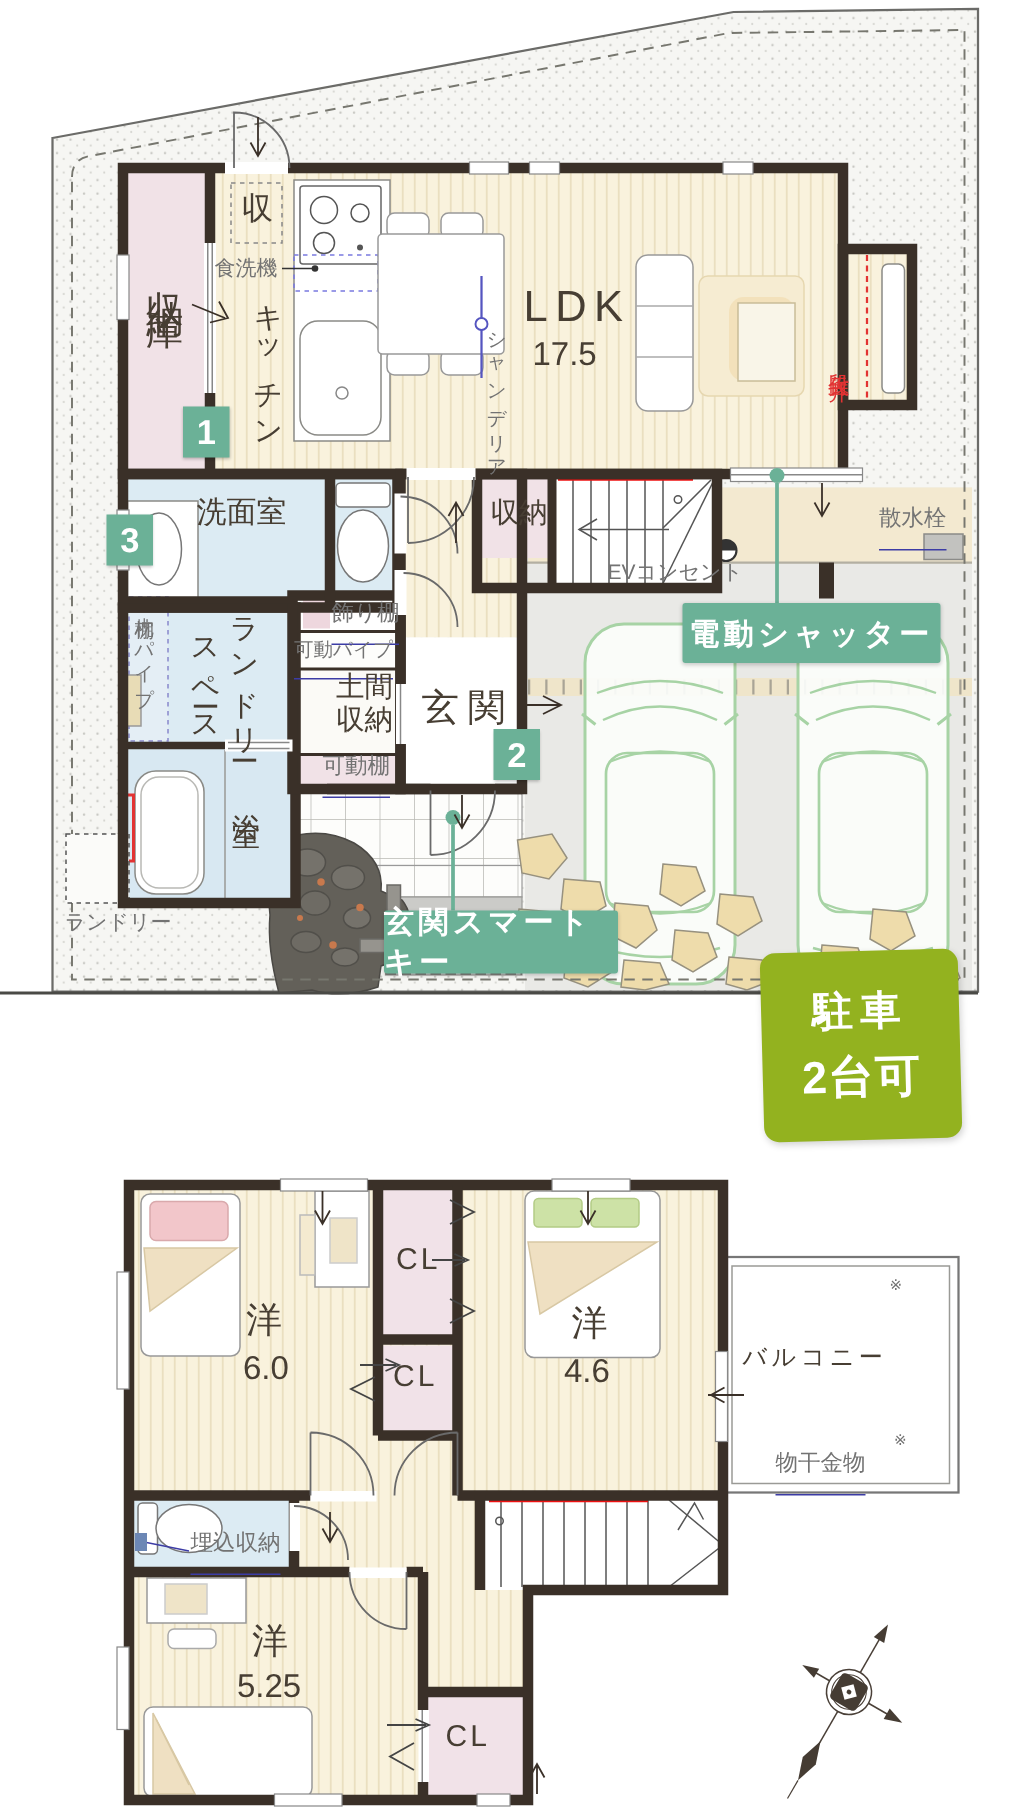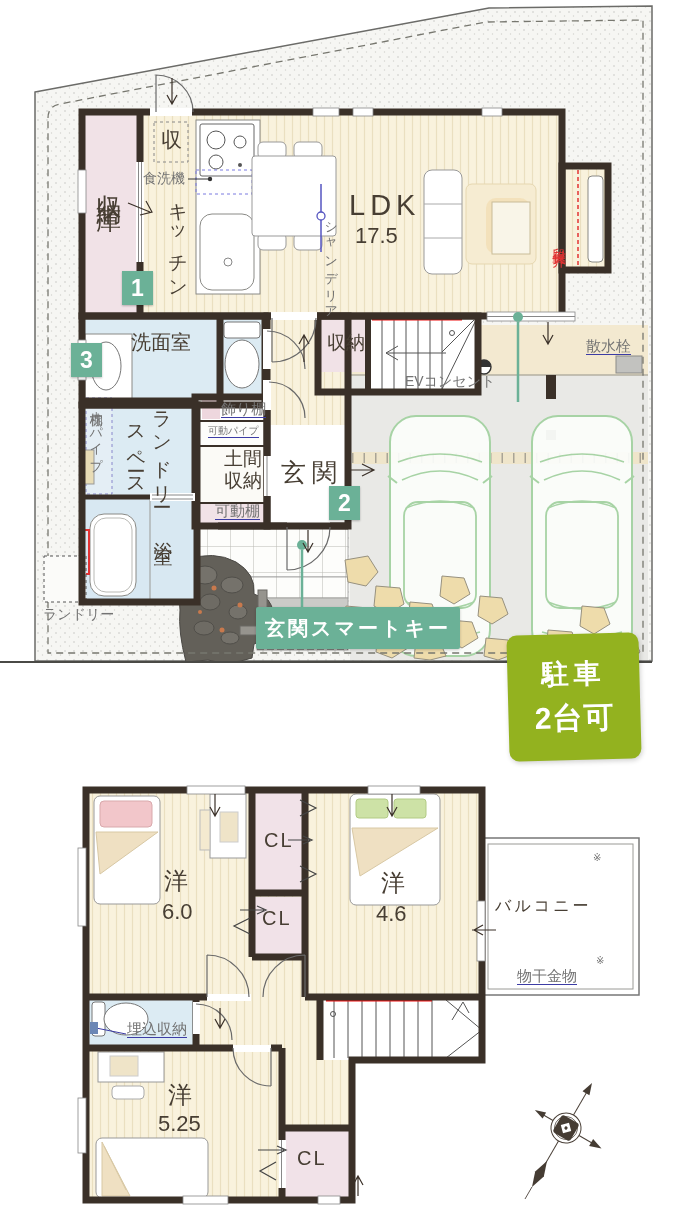--- a/index.html
+++ b/index.html
@@ -2,21 +2,21 @@
 <html><head>
 <meta charset="utf-8">
 <style>
   html,body{margin:0;padding:0;background:#ffffff;}
   .canvas{position:relative;width:690px;height:1206px;background:#ffffff;overflow:hidden;
           font-family:"Liberation Sans","DejaVu Sans",sans-serif;}
   svg{position:absolute;left:0;top:0;}
   .lbl{position:absolute;color:#473e33;white-space:nowrap;line-height:1.05;z-index:5;}
   .v{writing-mode:vertical-rl;text-orientation:upright;}
   .blue{color:#737373;}
-  .u{border-bottom:1.5px solid #3c3ca5;padding-bottom:0px;}
+  .u{border-bottom:1.5px solid #3c3ca5;padding-bottom:12px;}
   .red{color:#e23333;}
   .badge{position:absolute;width:31px;height:34px;background:#6bb197;color:#fff;display:flex;
          align-items:center;justify-content:center;font-size:23px;font-weight:bold;z-index:6;
          box-shadow:0 1px 2px rgba(0,0,0,.25);}
   .callout{position:absolute;background:#6bb197;color:#fff;display:flex;align-items:center;
            justify-content:center;font-weight:bold;letter-spacing:3px;border-radius:2px;z-index:6;
            box-shadow:0 1px 3px rgba(0,0,0,.2);}
   .parking{position:absolute;left:508px;top:634px;width:132px;height:126px;background:#93b21f;
            border-radius:10px;transform:rotate(-1.5deg);display:flex;flex-direction:column;gap:6px;
            align-items:center;justify-content:center;color:#fff;font-weight:bold;z-index:6;
@@ -439,35 +439,36 @@
 <div class="lbl" style="left:349px;top:190px;font-size:29px;letter-spacing:5px">LDK</div>
 <div class="lbl" style="left:355px;top:224px;font-size:22px">17.5</div>
 <div class="lbl v blue" style="left:324px;top:213px;font-size:13px;letter-spacing:2px">シャンデリア</div>
 <div class="lbl v red" style="left:552px;top:237px;font-size:14px;letter-spacing:2px">段付天井</div>
 <div class="lbl" style="left:327px;top:333px;font-size:19px">収納</div>
 <div class="lbl" style="left:131px;top:332px;font-size:20px">洗面室</div>
 <div class="lbl v" style="left:152px;top:398px;font-size:19px;letter-spacing:3px">ランドリー</div>
 <div class="lbl v" style="left:126px;top:412px;font-size:19px;letter-spacing:3px">スペース</div>
 <div class="lbl v blue" style="left:89px;top:402px;font-size:13px;letter-spacing:1px">枕棚＋パイプ</div>
 <div class="lbl blue u" style="left:221px;top:401px;font-size:15px">飾り棚</div>
-<div class="lbl blue u" style="left:208px;top:426px;font-size:10px">可動パイプ</div>
+<div class="lbl blue u" style="left:196px;top:426px;font-size:13px">可動パイプ</div>
 <div class="lbl" style="left:224px;top:449px;font-size:19px">土間</div>
 <div class="lbl" style="left:224px;top:471px;font-size:19px">収納</div>
 <div class="lbl" style="left:281px;top:459px;font-size:25px;letter-spacing:6px">玄関</div>
 <div class="lbl blue u" style="left:215px;top:503px;font-size:15px">可動棚</div>
 <div class="lbl v" style="left:153px;top:527px;font-size:19px;letter-spacing:4px">浴室</div>
 <div class="lbl blue" style="left:43px;top:607px;font-size:14px">ランドリー</div>
 <div class="lbl blue" style="left:405px;top:374px;font-size:14px">EVコンセント</div>
 <div class="lbl blue u" style="left:586px;top:338px;font-size:15px">散水栓</div>
 
 <div class="badge" style="left:122px;top:271px">1</div>
 <div class="badge" style="left:71px;top:343px">3</div>
 <div class="badge" style="left:329px;top:486px">2</div>
 
-<div class="callout" style="left:256px;top:607px;width:204px;height:42px;font-size:20px">玄関スマートキー</div>
+<div class="callout" style="left:455px;top:402px;width:172px;height:40px;font-size:20px">電動シャッター</div>
+<div class="callout" style="left:256px;top:607px;width:156px;height:42px;font-size:20px">玄関スマートキー</div>
 
 <div class="parking">
   <div class="l1">駐車</div>
   <div class="l2">2台可</div>
 </div>
 
 <div class="lbl" style="left:164px;top:868px;font-size:24px">洋</div>
 <div class="lbl" style="left:162px;top:900px;font-size:22px">6.0</div>
 <div class="lbl" style="left:264px;top:830px;font-size:20px;letter-spacing:2px">CL</div>
 <div class="lbl" style="left:262px;top:908px;font-size:20px;letter-spacing:2px">CL</div>

